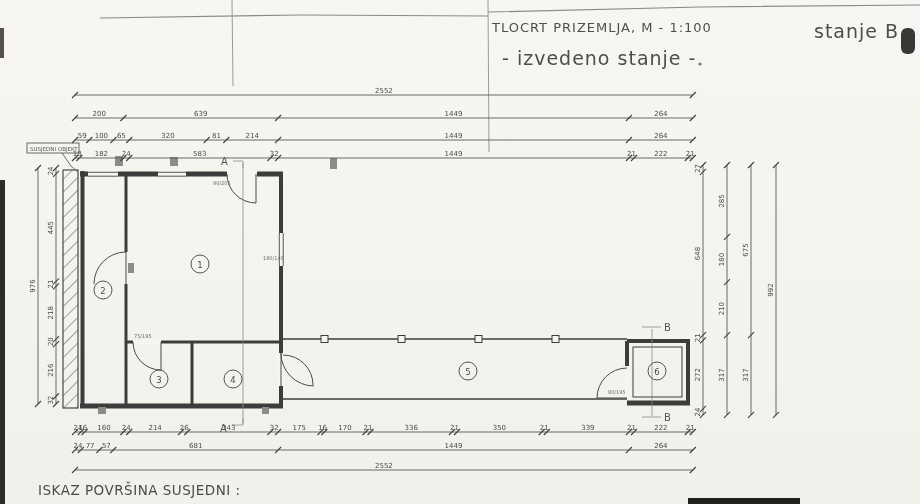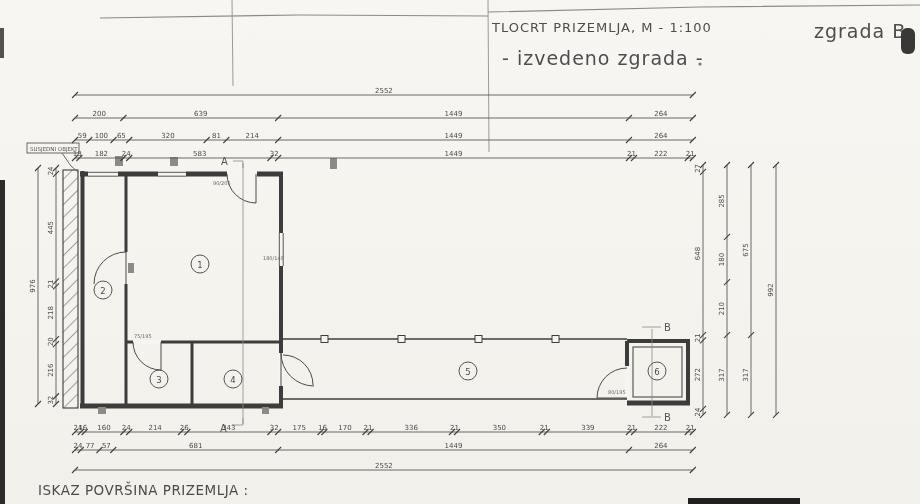--- a/index.html
+++ b/index.html
@@ -29,25 +29,25 @@
   .neighbor-box-text{font-size:5.5px;fill:#555;}
   .sect{font-size:10px;fill:#555;}
 </style>
 </head>
 <body>
 
 <div class="paper-tint"></div>
 
 <div class="title-block">
   <div class="title-line1">TLOCRT PRIZEMLJA, M  -  1:100</div>
-  <div class="title-bldg">zgrada B</div>
-  <div class="title-line2">-  izvedeno  zgrada  -</div>
+  <div class="title-bldg">stanje B</div>
+  <div class="title-line2">-  izvedeno  stanje  -</div>
 </div>
 
-<div class="footer-label">ISKAZ POVRŠINA PRIZEMLJA :</div>
+<div class="footer-label">ISKAZ POVRŠINA SUSJEDNI :</div>
 
 <svg width="920" height="504" viewBox="0 0 920 504">
   <defs>
     <pattern id="hatch" width="9" height="9" patternUnits="userSpaceOnUse" patternTransform="rotate(45)">
       <line x1="0" y1="0" x2="0" y2="9" stroke="#5a5a5a" stroke-width="1.1"></line>
     </pattern>
   </defs>
 
   <g>
     <polyline points="100,18 300,15 488,16" fill="none" stroke="#8a8a86" stroke-width="1.2"></polyline>

